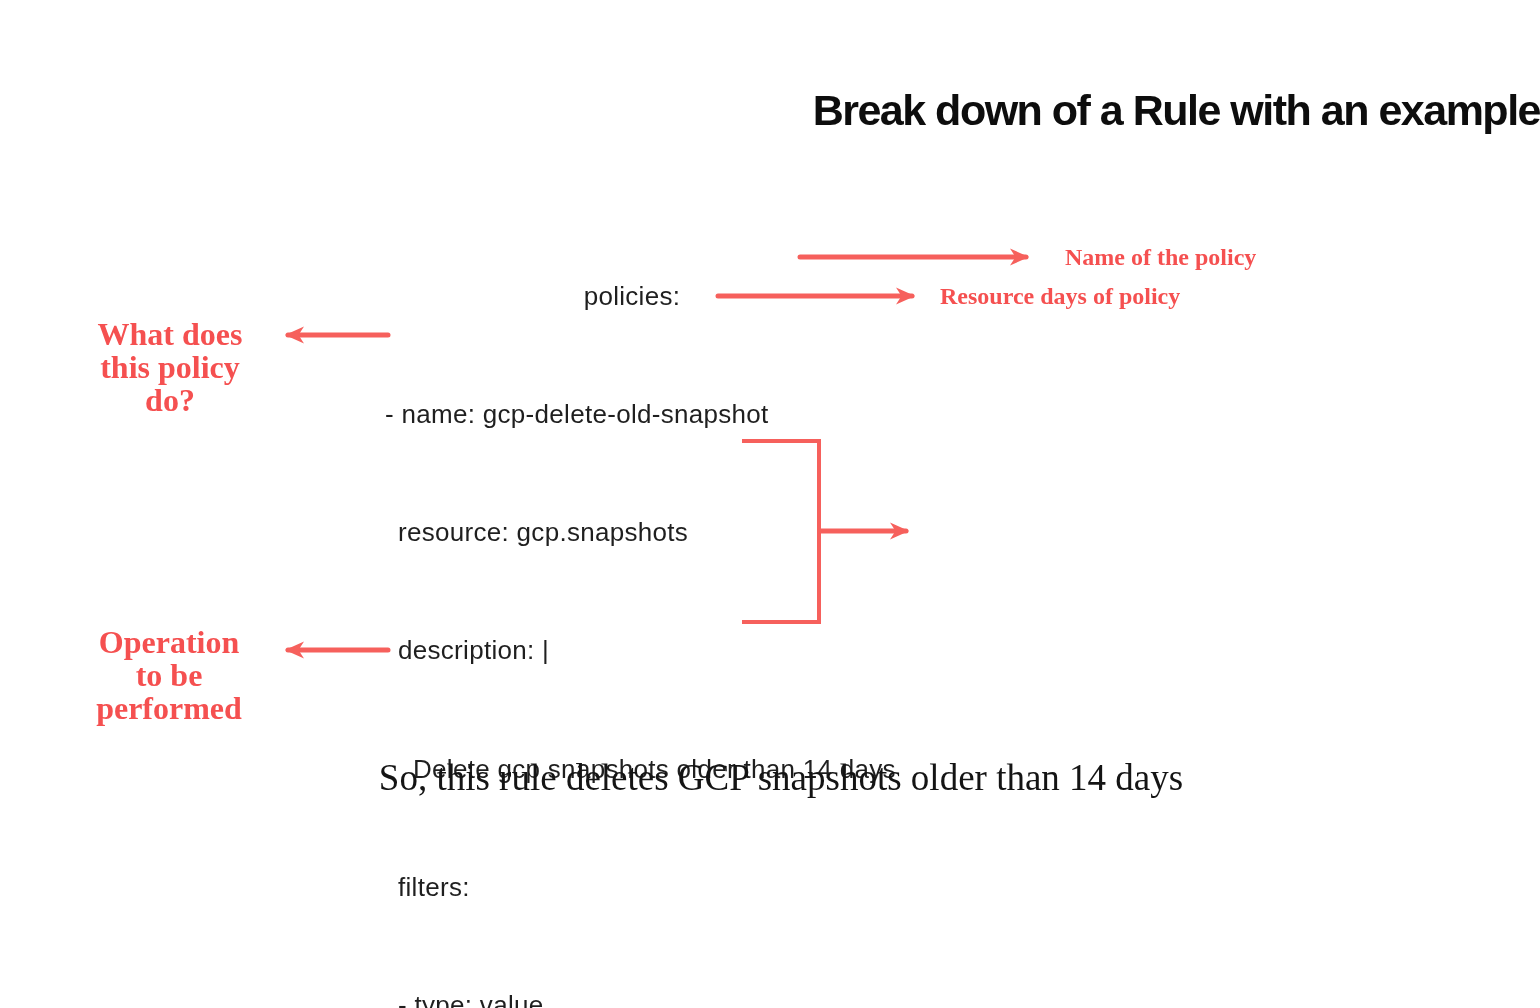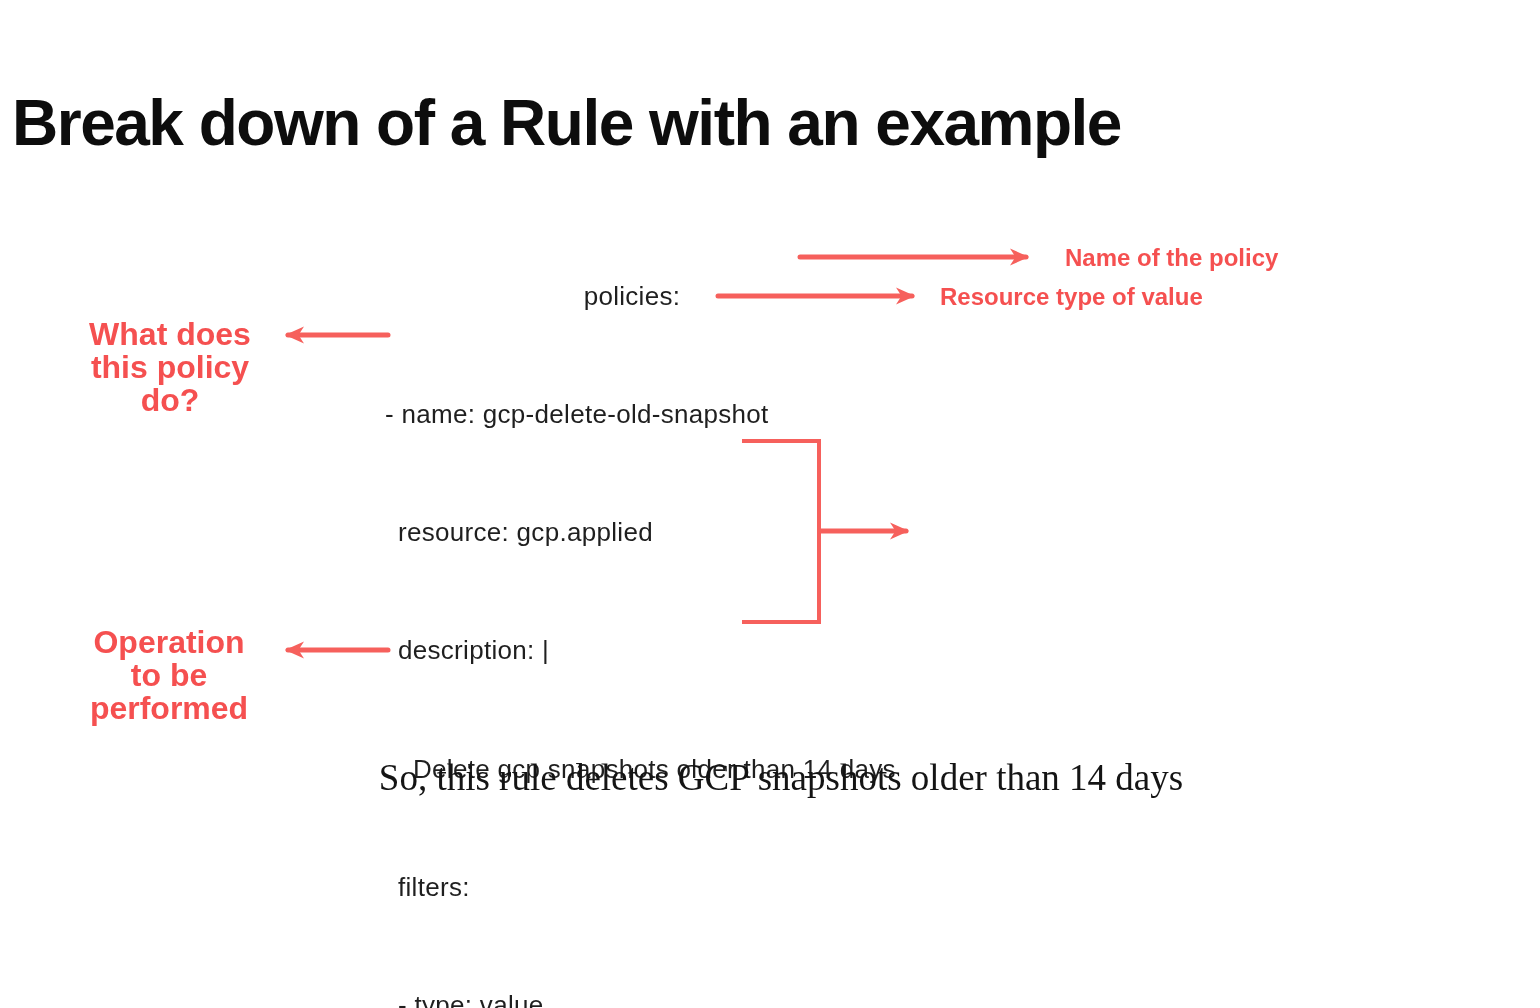--- a/index.html
+++ b/index.html
@@ -11,23 +11,23 @@
   .canvas{
     position:relative;
     width:1540px;
     height:1008px;
     background:#ffffff;
     overflow:hidden;
     font-family:"Liberation Sans", sans-serif;
   }
   .title{
     position:absolute;
-    left:12px; right:0; top:86px;
-    text-align:left;
-    font-size:64px;
+    left:0; right:0; top:86px;
+    text-align:right;
+    font-size:43px;
     font-weight:700;
     letter-spacing:-1.5px;
     color:#0d0d0d;
   }
   .code-block{
     position:absolute;
     left:368px; top:198px;
     font-size:26px;
     line-height:39.4px;
     color:var(--code-color);
@@ -42,20 +42,21 @@
   .overlay{
     position:absolute;
     left:0; top:0;
     width:1540px; height:1008px;
     pointer-events:none;
   }
   .annotation{
     position:absolute;
     color:var(--accent-text);
     font-weight:700;
+    font-family:Liberation Serif, serif;
   }
   .annotation.single{
     white-space:nowrap;
     font-size:24px;
   }
   .annotation.multi{
     text-align:center;
     font-size:32px;
     line-height:33px;
   }
@@ -77,21 +78,21 @@
 </head>
 <body>
 
 <div class="canvas">
 
   <div class="title">Break down of a Rule with an example</div>
 
   <div class="code-block">
     <div class="code-line i0">policies:</div>
     <div class="code-line i1">- name: gcp-delete-old-snapshot</div>
-    <div class="code-line i2">resource: gcp.applied</div>
+    <div class="code-line i2">resource: gcp.snapshots</div>
     <div class="code-line i2">description: |</div>
     <div class="code-line i3">Delete gcp snapshots older than 14 days</div>
     <div class="code-line i2">filters:</div>
     <div class="code-line i2">- type: value</div>
     
     
     
     
     
     
@@ -112,21 +113,21 @@
 
     <polyline points="742,441 819,441 819,622 742,622" fill="none" stroke="#f6605c" stroke-width="4"></polyline>
 
     <line x1="820" y1="531" x2="906" y2="531" stroke="#f6605c" stroke-width="5" stroke-linecap="round" marker-end="url(#arrowhead)"></line>
 
     <line x1="388" y1="650" x2="288" y2="650" stroke="#f6605c" stroke-width="5" stroke-linecap="round" marker-end="url(#arrowhead)"></line>
   </svg>
 
   <div class="annotation single label-name">Name of the policy</div>
 
-  <div class="annotation single label-resource">Resource type of value</div>
+  <div class="annotation single label-resource">Resource days of policy</div>
 
   <div class="annotation multi label-description">What does this policy do?</div>
 
 
   <div class="annotation multi label-actions">Operation to be performed</div>
 
   <div class="caption">So, this rule deletes GCP snapshots older than 14 days</div>
 
 </div>
 

